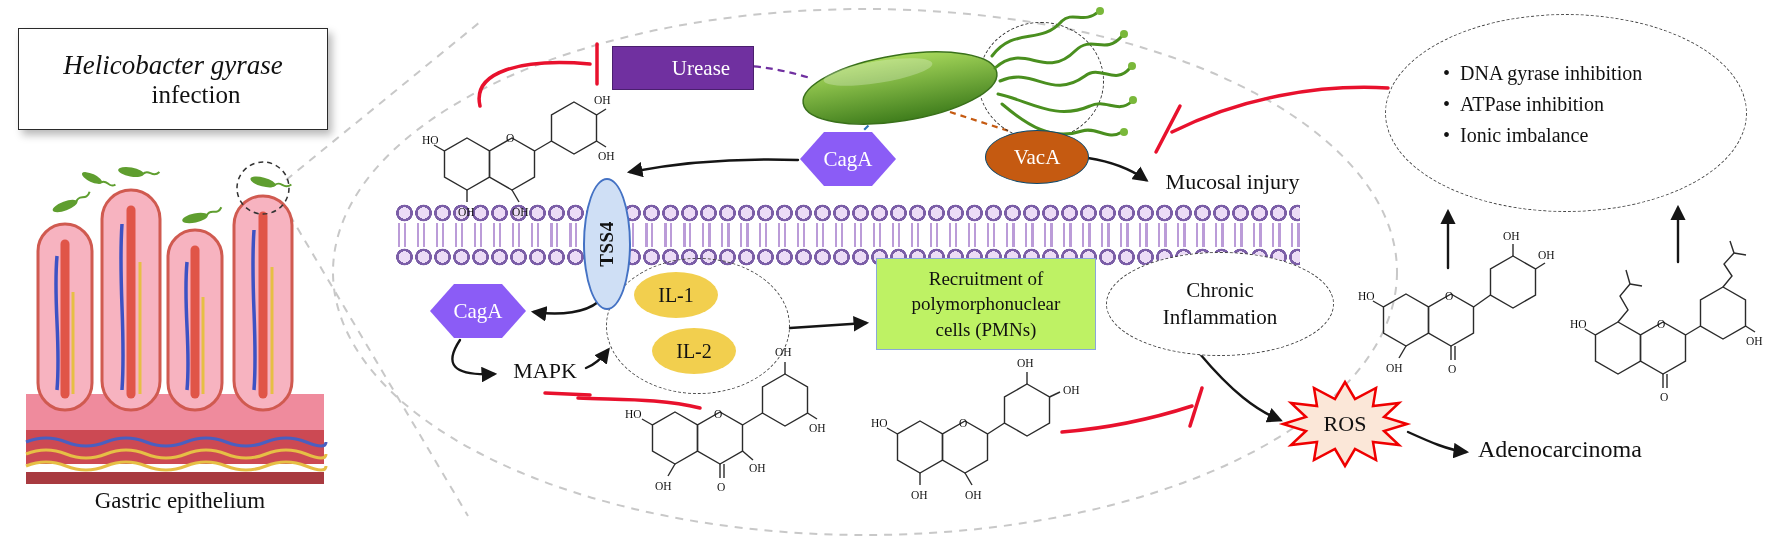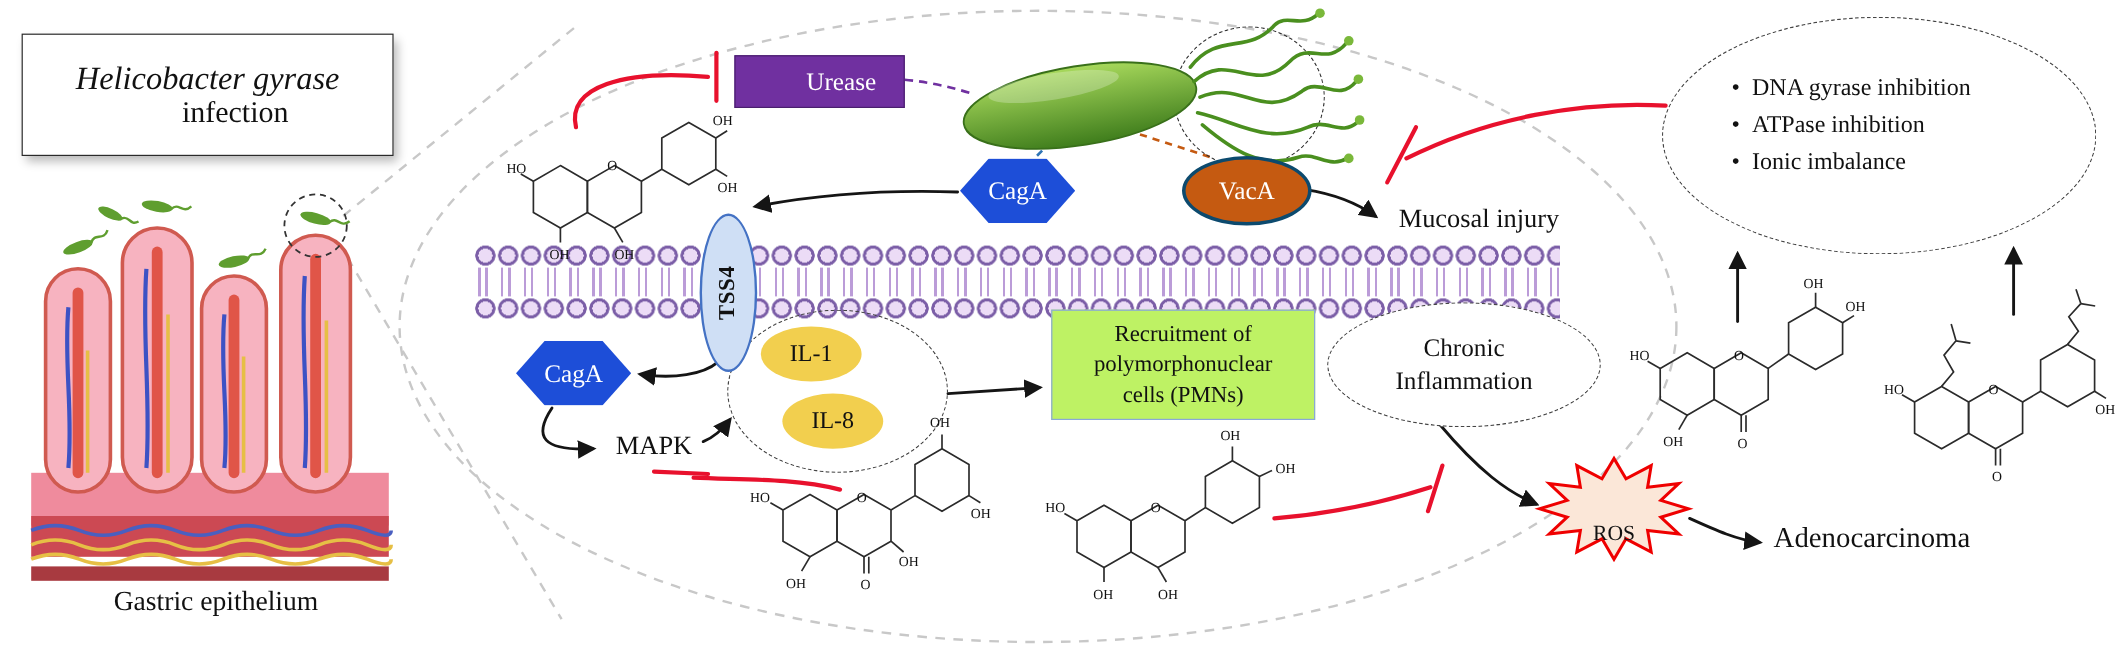--- a/index.html
+++ b/index.html
@@ -12,40 +12,40 @@
   .title-box{left:18px;top:28px;width:308px;height:100px;border:1.6px solid #2a2a2a;background:#fff;
              box-shadow:4px 5px 8px rgba(0,0,0,.28);flex-direction:column;z-index:4;}
   .title-l1{font-style:italic;font-size:27px;}
   .title-l2{font-size:25px;margin-left:46px;}
 
   .gastric-label{left:55px;top:488px;width:250px;font-size:23px;z-index:4;}
 
   
   .urease{left:612px;top:46px;width:104px;height:42px;background:#7030a0;border:1px solid #4a1f6e;
           color:#fff;font-size:21px;z-index:4;padding-left:36px;}
-  .hex{clip-path:polygon(25% 0,75% 0,100% 50%,75% 100%,25% 100%,0 50%);background:#1d4ed8;color:#fff;
+  .hex{clip-path:polygon(25% 0,75% 0,100% 50%,75% 100%,25% 100%,0 50%);background:#8b5cf6;color:#fff;
        font-size:21px;z-index:4;}
   .caga-top{left:800px;top:132px;width:96px;height:54px;}
   .caga-bottom{left:430px;top:284px;width:96px;height:54px;}
-  .vaca{left:985px;top:130px;width:102px;height:52px;background:#c55a11;border:3px solid #0c4a6e;
+  .vaca{left:985px;top:130px;width:102px;height:52px;background:#c55a11;border:1px solid #0c4a6e;
         color:#fff;font-size:21px;border-radius:50%;z-index:4;}
   .mucosal{left:1150px;top:168px;width:165px;height:28px;font-size:22px;z-index:4;}
   .tss4{left:583px;top:178px;width:44px;height:128px;background:#cfdff5;border:2px solid #4472c4;
         border-radius:50%;z-index:4;}
   .tss4 span{transform:rotate(-90deg);font-weight:bold;font-size:19px;letter-spacing:.5px;}
   .mapk{left:503px;top:356px;width:84px;height:30px;font-size:22px;z-index:4;}
   .il-circle{left:606px;top:258px;width:182px;height:134px;border:1.5px dashed #444;border-radius:50%;z-index:2;}
   .il{background:#f2cf4e;border-radius:50%;font-size:20px;z-index:4;}
   .il1{left:634px;top:272px;width:84px;height:46px;}
   .il8{left:652px;top:328px;width:84px;height:46px;}
   .pmn{left:876px;top:258px;width:218px;height:90px;background:#bef264;border:1.5px solid #8aa8d8;
        font-size:19px;line-height:1.35;flex-direction:column;z-index:4;}
   .chronic{left:1106px;top:252px;width:226px;height:102px;border:1.6px dashed #444;border-radius:50%;
            background:#fff;font-size:21px;line-height:1.3;flex-direction:column;z-index:3;text-align:center;}
-  .ros-label{left:1313px;top:430px;width:64px;height:28px;font-size:18px;z-index:4;text-align:right;}
+  .ros-label{left:1313px;top:410px;width:64px;height:28px;font-size:22px;z-index:4;text-align:right;}
   .adeno{left:1478px;top:434px;width:230px;height:30px;font-size:24px;justify-content:flex-start;z-index:4;}
 
   
   .mech-ellipse{left:1385px;top:14px;width:360px;height:196px;border:1.6px dashed #444;border-radius:50%;
                 background:#fff;z-index:1;}
   .mech-list{left:1443px;top:62px;width:290px;z-index:4;}
   .bullet-row{display:flex;gap:10px;font-size:20px;margin-bottom:8px;}
 
   
   .membrane{left:395px;top:203px;width:905px;height:64px;z-index:1;}
@@ -307,21 +307,21 @@
 
   <div class="abs ctr tss4">
     <span>TSS4</span>
   </div>
 
   <div class="abs ctr hex caga-bottom">CagA</div>
   <div class="abs ctr mapk">MAPK</div>
 
   <div class="abs il-circle"></div>
   <div class="abs ctr il il1">IL-1</div>
-  <div class="abs ctr il il8">IL-8</div>
+  <div class="abs ctr il il8">IL-2</div>
 
   <div class="abs ctr pmn">
     <div>Recruitment of</div>
     <div>polymorphonuclear</div>
     <div>cells (PMNs)</div>
   </div>
 
   <div class="abs ctr chronic">
     <div>Chronic</div>
     <div>Inflammation</div>

